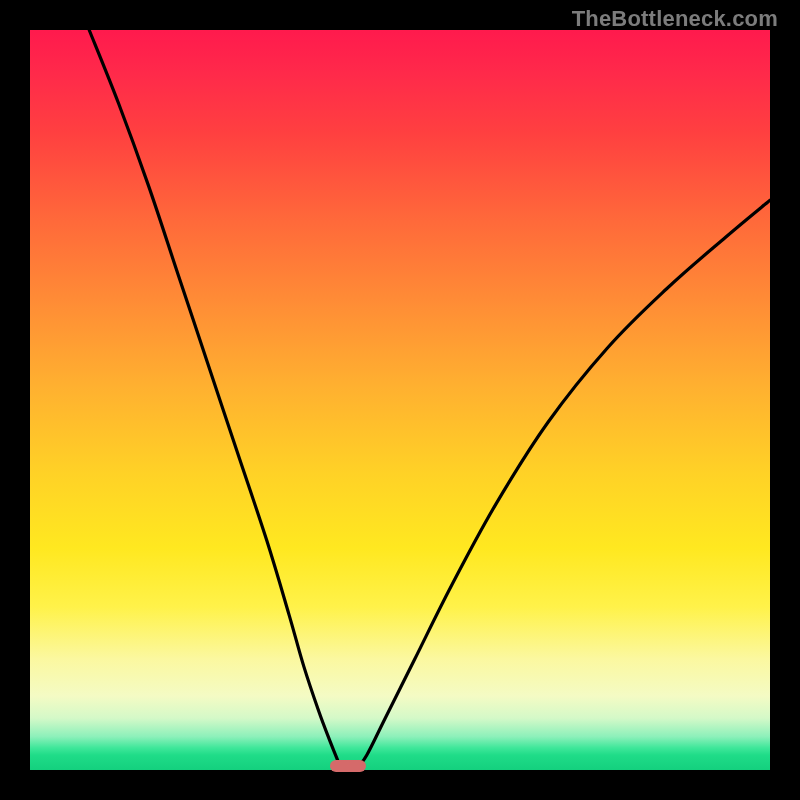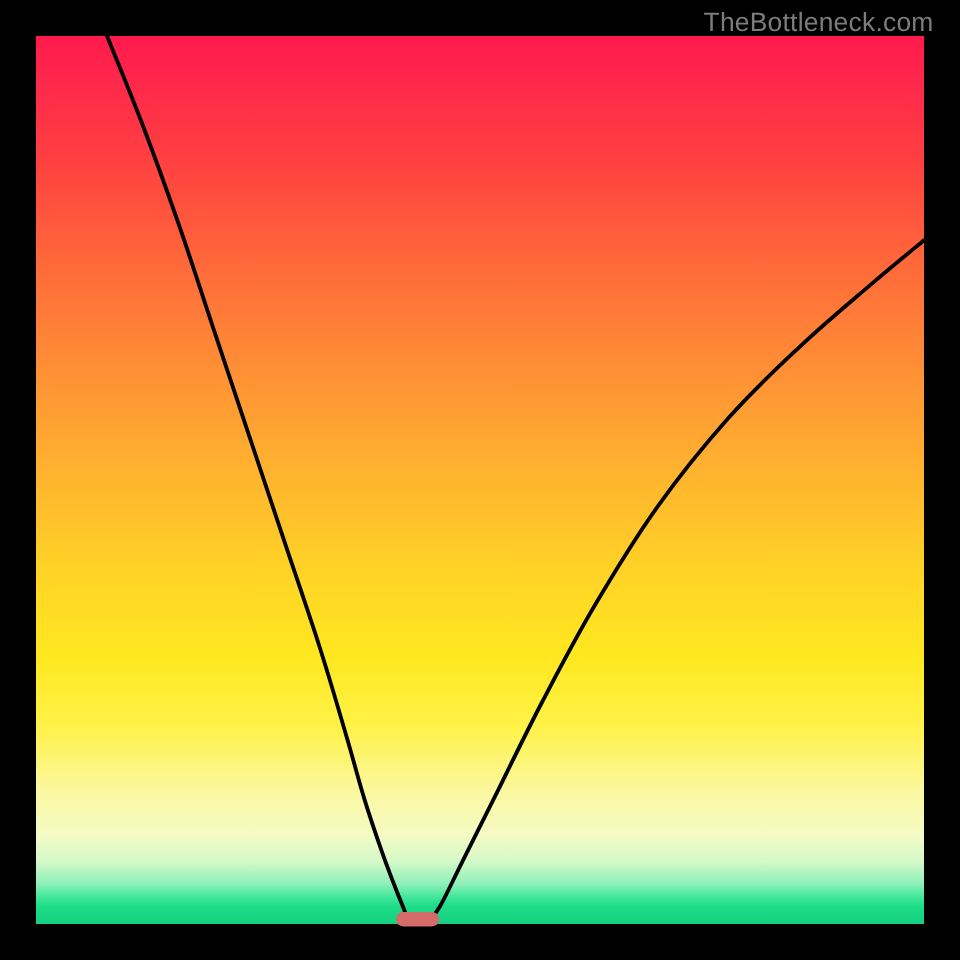--- a/index.html
+++ b/index.html
@@ -57,21 +57,21 @@
     border-radius: 6px;
     transform: translate(-50%, 0);
   }
   .brand {
     position: absolute;
     top: 6px;
     right: 22px;
     color: #7c7c7c;
     font-size: 22px;
     letter-spacing: 0.2px;
-    font-weight: 400;
+    font-weight: 700;
     user-select: none;
   }
 </style>
 </head>
 <body>
 
 <div class="frame">
 
   <div class="brand">TheBottleneck.com</div>
 

